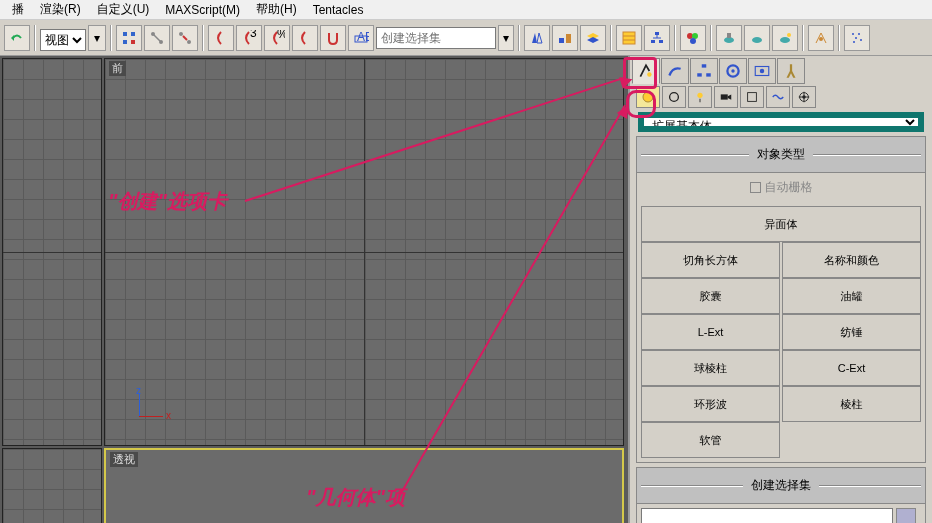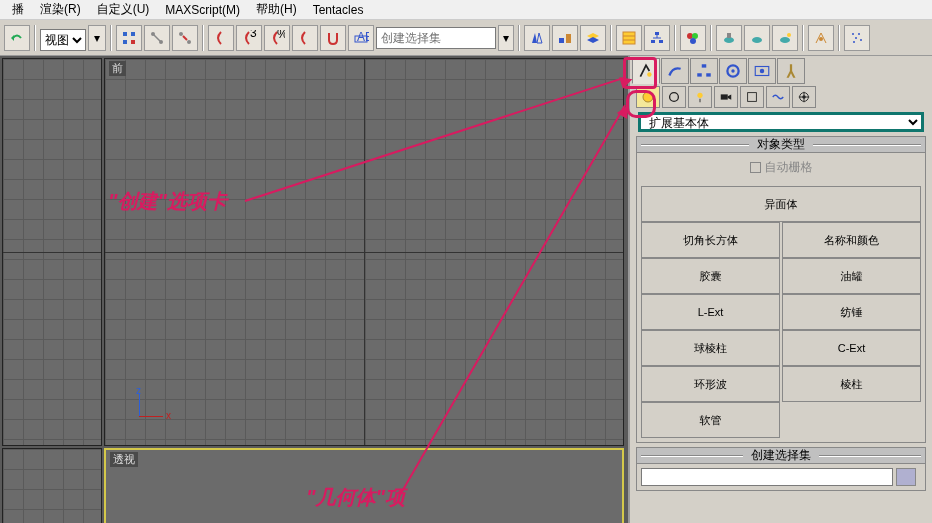--- a/index.html
+++ b/index.html
@@ -29,23 +29,23 @@
 .gizmo .x{position:absolute;right:0;bottom:0;color:#c02020;font-size:10px}
 .gizmo-line-v{position:absolute;left:4px;bottom:4px;width:1px;height:24px;background:#2b5fdb}
 .gizmo-line-h{position:absolute;left:4px;bottom:4px;height:1px;width:24px;background:#c02020}
 .cmdpanel{flex:1;background:#d4d0c8;border-left:2px solid #999;padding:2px;position:relative}
 .tabs-row{display:flex;gap:1px;margin-bottom:2px}
 .tab{width:28px;height:26px;border:1px solid #888;background:#d4d0c8;display:flex;align-items:center;justify-content:center;cursor:pointer}
 .tab.active{background:#e8e4dc;border-bottom-color:#e8e4dc}
 .subtabs{display:flex;gap:2px;margin:2px 0;padding-left:4px}
 .subtab{width:24px;height:22px;border:1px solid #888;background:#d4d0c8;display:flex;align-items:center;justify-content:center;cursor:pointer}
 .subtab.active{background:#f4e89a;border:1px solid #888}
-.drop{width:96%;height:20px;margin:4px auto;display:block;border:3px solid #0f766e;background:#fff;padding:0 4px}
+.drop{width:96%;height:20px;margin:4px auto;display:block;border:6px solid #0f766e;background:#fff;padding:0 4px}
 .rollout{margin:4px;border:1px solid #888;background:#d4d0c8}
-.ro-title{height:16px;background:#c0c0c0;border-bottom:1px solid #888;display:flex;align-items:center;justify-content:center;gap:4px;font-size:11px}
+.ro-title{height:36px;background:#c0c0c0;border-bottom:1px solid #888;display:flex;align-items:center;justify-content:center;gap:4px;font-size:11px}
 .ro-title .dash{flex:1;height:1px;border-top:1px solid #888;border-bottom:1px solid #fff;margin:0 4px}
 .ro-body{padding:4px;display:flex;flex-direction:column;gap:8px}
 .autogrid{display:flex;align-items:center;justify-content:center;gap:4px;color:#888;padding:2px 0}
 .obj-row{display:flex;gap:2px}
 .obj-btn{flex:1;height:36px;border:1px solid #888;background:#d4d0c8;display:flex;align-items:center;justify-content:center;font-size:11px;cursor:pointer}
 .obj-row.single .obj-btn{flex:0 0 calc(50% - 1px)}
 .name-input{width:calc(100% - 28px);height:18px;border:1px solid #7a7a7a;background:#fff}
 .color-sw{width:20px;height:18px;border:1px solid #888;background:#b0b0d0}
 .name-row{display:flex;gap:3px;padding:4px}
 

